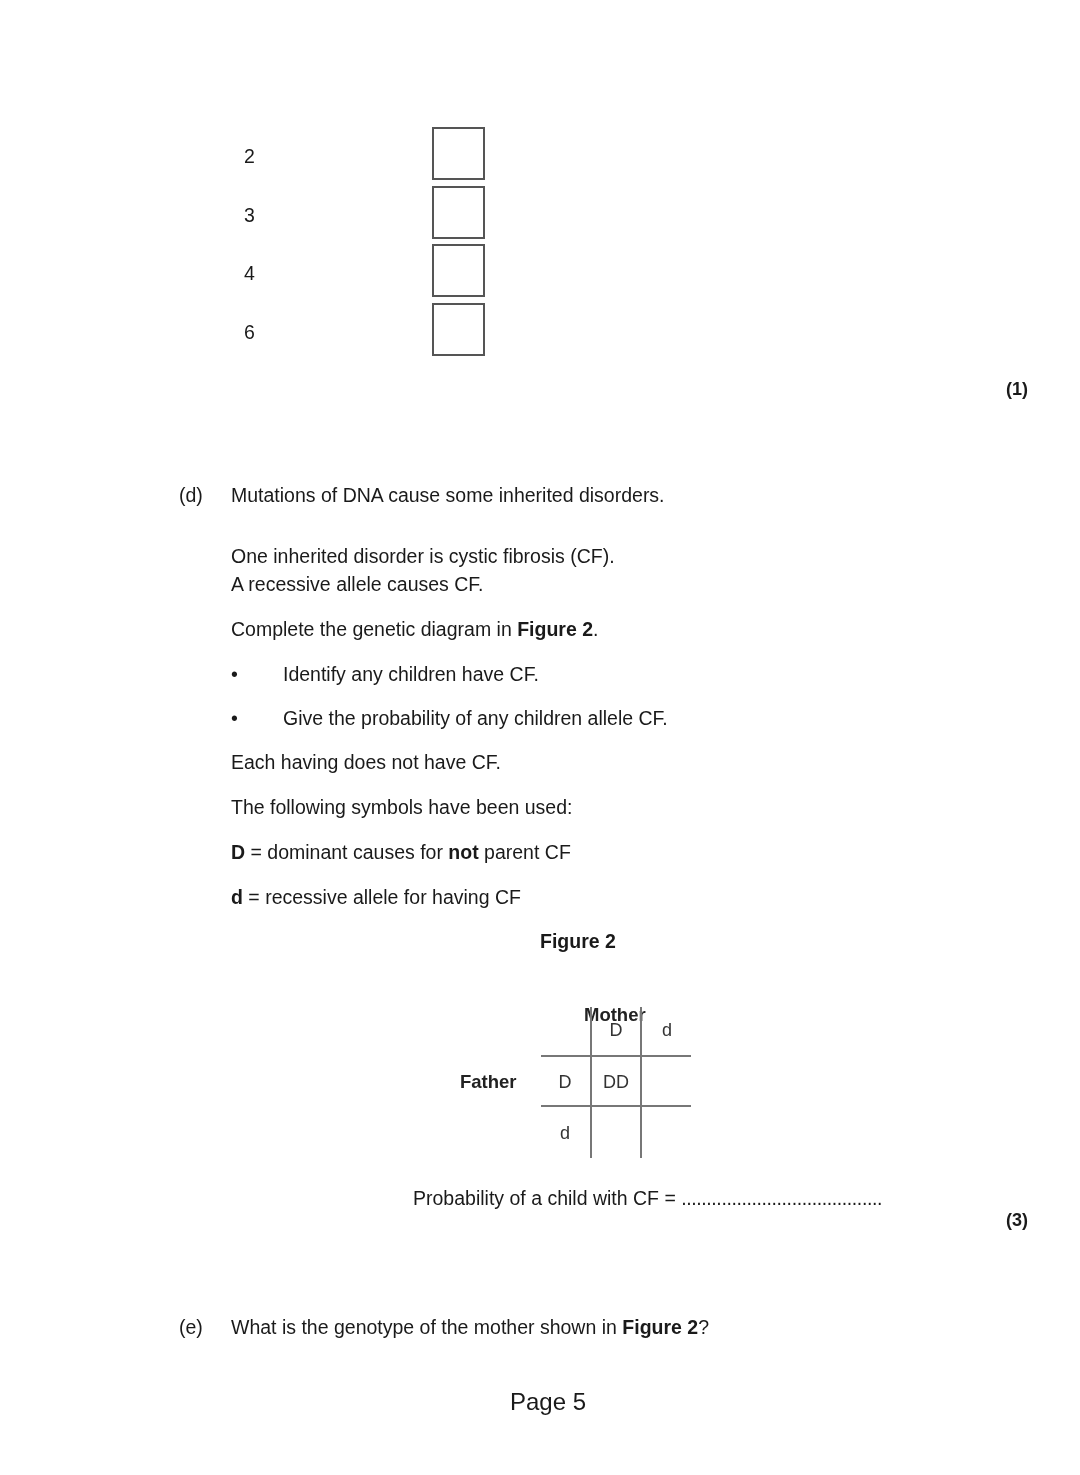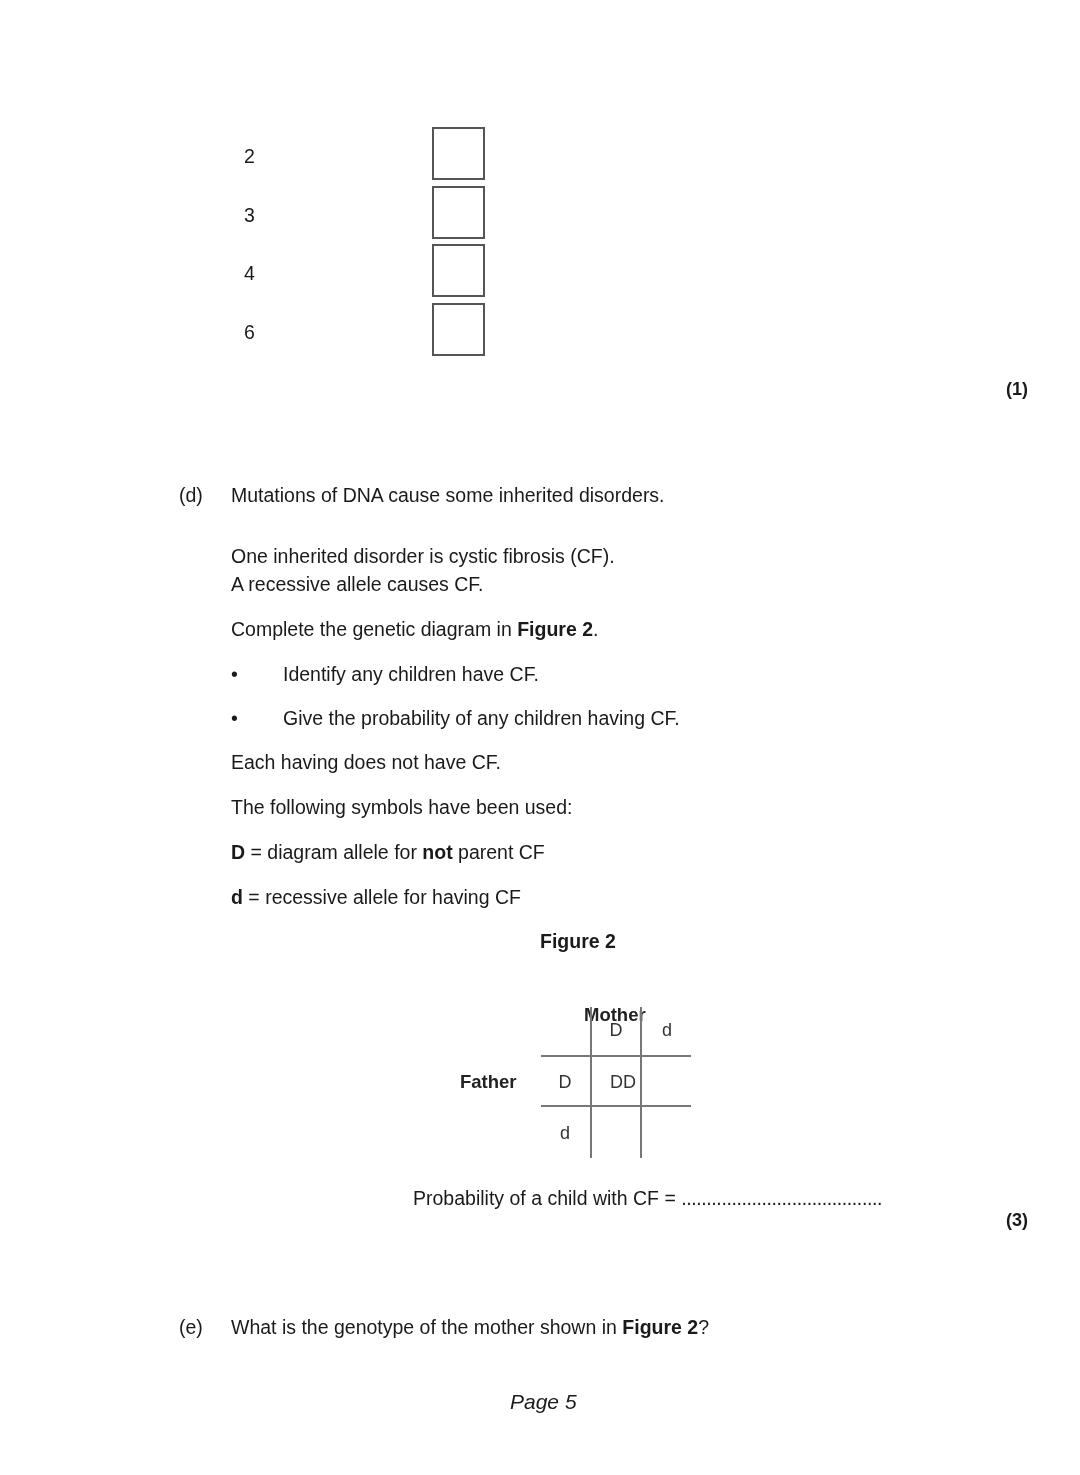--- a/index.html
+++ b/index.html
@@ -42,51 +42,51 @@
 
 <span class="abs txt" style="left:179px; top:483px">(d)</span>
 <span class="abs txt" style="left:231px; top:483px">Mutations of DNA cause some inherited disorders.</span>
 <span class="abs txt" style="left:231px; top:544px">One inherited disorder is cystic fibrosis (CF).</span>
 <span class="abs txt" style="left:231px; top:572px">A recessive allele causes CF.</span>
 <span class="abs txt" style="left:231px; top:617px"><span>Complete the genetic diagram in </span><b>Figure 2</b><span>.</span></span>
 
 <span class="abs txt" style="left:231px; top:662px">•</span>
 <span class="abs txt" style="left:283px; top:662px">Identify any children have CF.</span>
 <span class="abs txt" style="left:231px; top:706px">•</span>
-<span class="abs txt" style="left:283px; top:706px">Give the probability of any children having CF.</span>
+<span class="abs txt" style="left:283px; top:706px">Give the probability of any children allele CF.</span>
 
 <span class="abs txt" style="left:231px; top:750px">Each having does not have CF.</span>
 <span class="abs txt" style="left:231px; top:795px">The following symbols have been used:</span>
-<span class="abs txt" style="left:231px; top:840px"><b>D</b><span> = diagram allele for </span><b>not</b><span> parent CF</span></span>
+<span class="abs txt" style="left:231px; top:840px"><b>D</b><span> = dominant causes for </span><b>not</b><span> parent CF</span></span>
 <span class="abs txt" style="left:231px; top:885px"><b>d</b><span> = recessive allele for having CF</span></span>
 
 <div>
   <span class="abs txt" style="left:540px; top:929px; font-weight:bold;">Figure 2</span>
   <span class="abs lbl-bold" style="left:584px; top:972px;margin-top:32px;">Mother</span>
   <span class="abs lbl-bold" style="left:460px; top:1071px;text-align:right;">Father</span>
 
   <div>
     <div class="grid-v" style="left:590px; top:1007px; height:151px;"></div>
     <div class="grid-v" style="left:640px; top:1007px; height:151px;"></div>
     <div class="grid-h" style="left:541px; top:1055px; width:150px;"></div>
     <div class="grid-h" style="left:541px; top:1105px; width:150px;"></div>
 
     <span class="cell" style="left:592px; width:48px; top:1019px;">D</span>
     <span class="cell" style="left:643px; width:48px; top:1019px;">d</span>
     <span class="cell" style="left:541px; width:48px; top:1071px;">D</span>
     <span class="cell" style="left:541px; width:48px; top:1122px;">d</span>
 
-    <span class="cell" style="left:592px; width:48px; top:1071px;margin-left:7px;">DD</span>
+    <span class="cell" style="left:592px; width:48px; top:1071px;">DD</span>
     <span class="cell" style="left:643px; width:48px; top:1071px; height:22px;"></span>
     <span class="cell" style="left:592px; width:48px; top:1122px; height:22px;"></span>
     <span class="cell" style="left:643px; width:48px; top:1122px; height:22px;"></span>
   </div>
 </div>
 
 <div class="abs txt" style="left:413px; top:1186px;">
   <span>Probability of a child with CF = </span><span style="letter-spacing:-0.4px;">........................................</span>
 </div>
 <span class="abs marks" style="top:1209px">(3)</span>
 
 <span class="abs txt" style="left:179px; top:1315px">(e)</span>
 <span class="abs txt" style="left:231px; top:1315px"><span>What is the genotype of the mother shown in </span><b>Figure 2</b><span>?</span></span>
 
-<span class="abs" style="left:510px; top:1389px; font-size:21px; line-height:26px;font-style:italic;">Page 5</span>
+<span class="abs" style="left:510px; top:1389px; font-size:24px; line-height:26px;">Page 5</span>
 
 </body></html>

